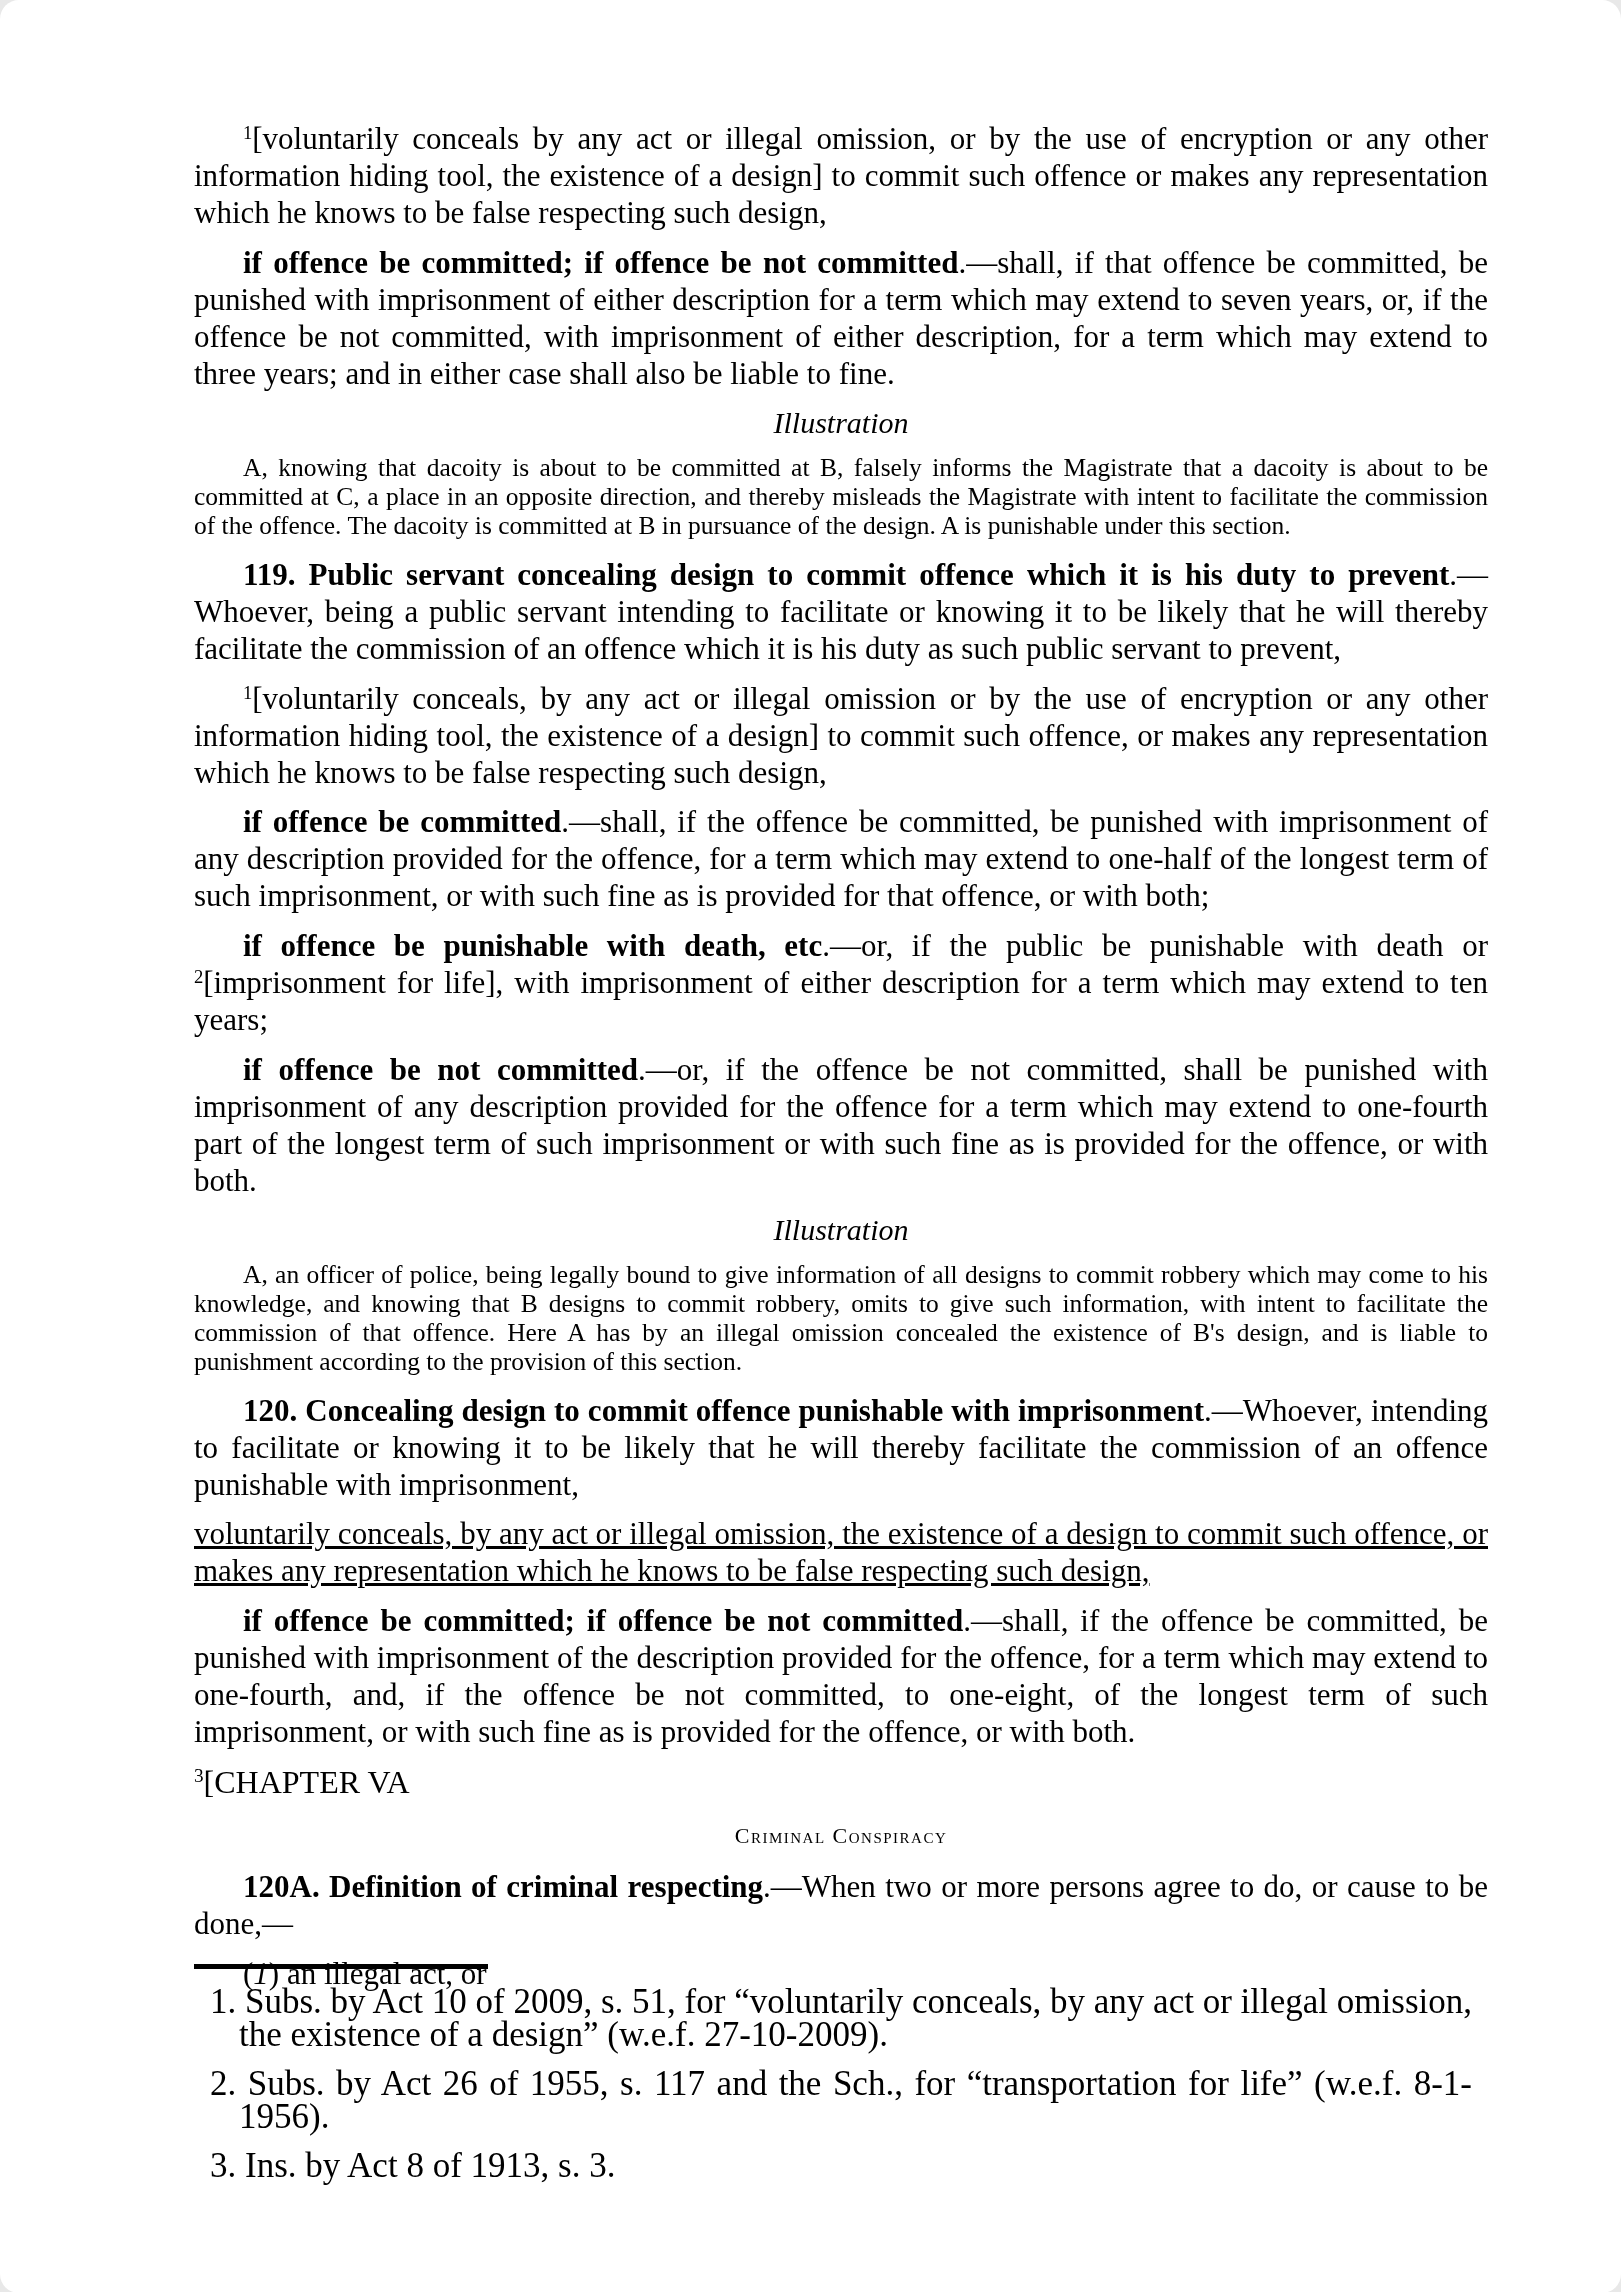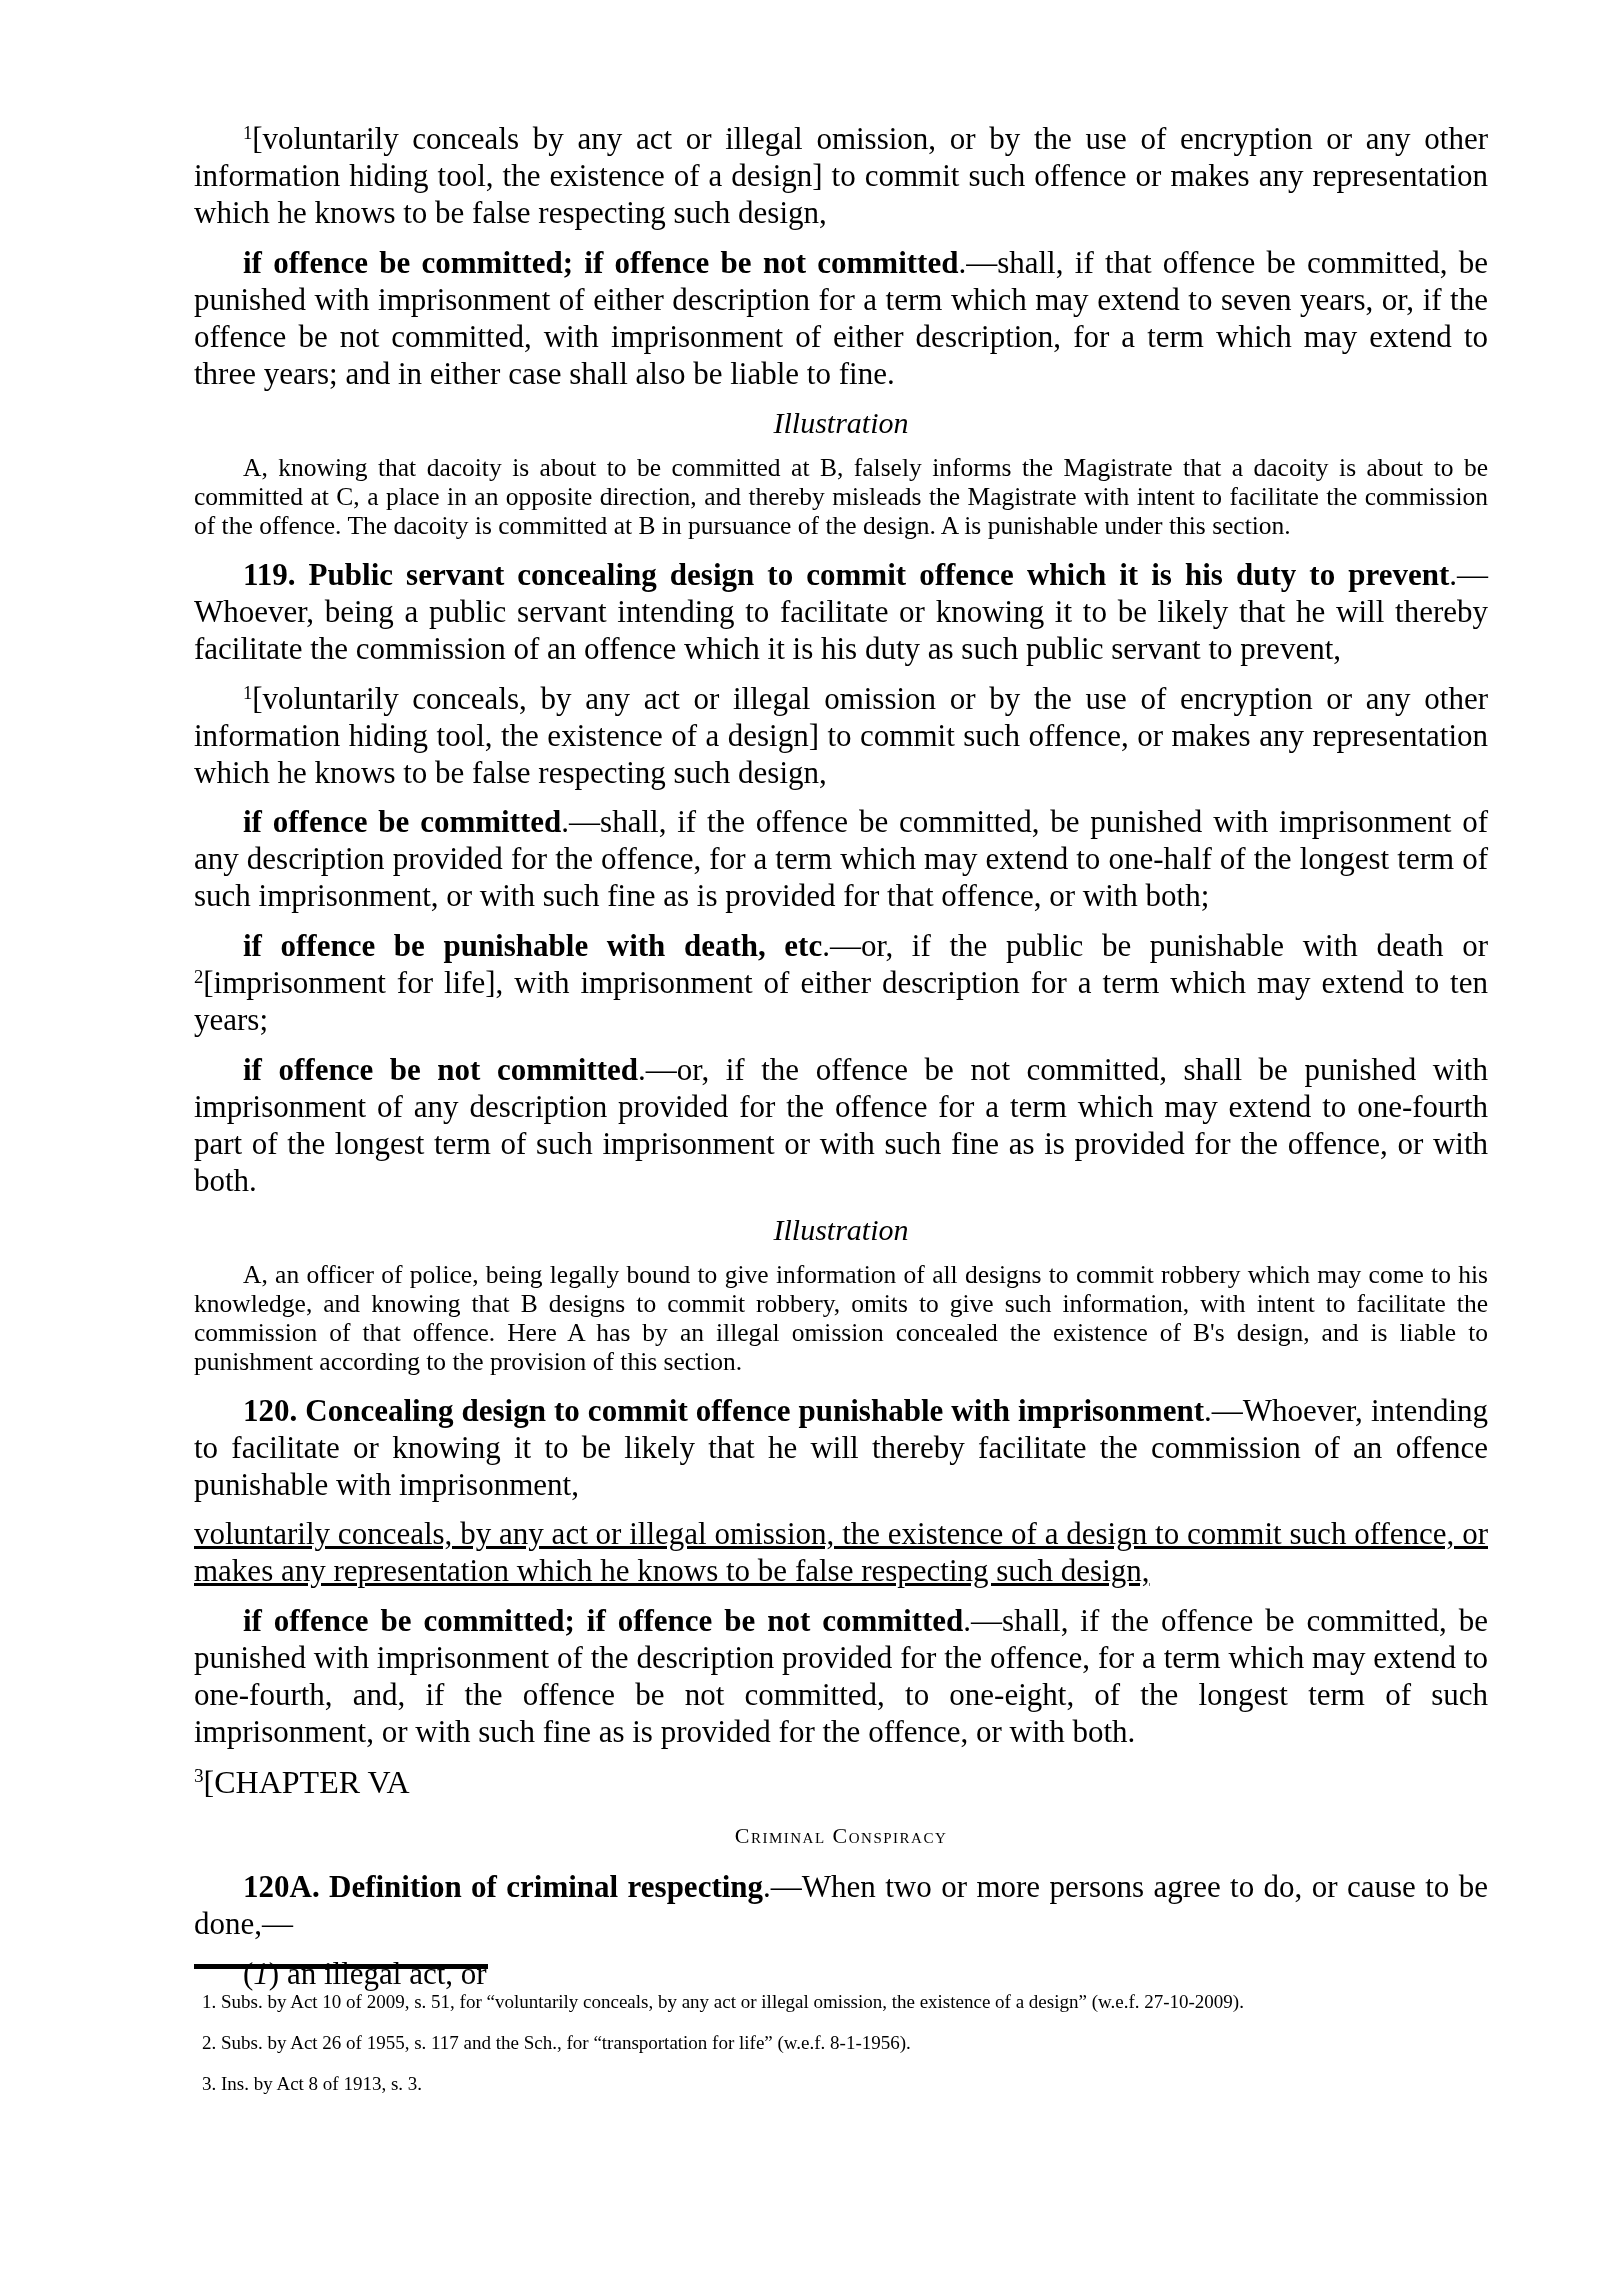--- a/index.html
+++ b/index.html
@@ -7,20 +7,21 @@
     position:relative;
     width:1621px;
     height:2293px;
     margin:0 auto;
     background:#ffffff;
     color:#000000;
     font-family:"Liberation Serif","DejaVu Serif",serif;
     box-sizing:border-box;
     padding:120px 133px 0 194px;
     overflow:hidden;
+    border-radius:19px;
   }
   .para {
     font-size:31px;
     line-height:37px;
     text-align:justify;
     text-indent:49px;
     margin:0 0 12.7px 0;
   }
   .para.no-indent { text-indent:0;text-decoration:underline; }
   .lead { font-weight:bold; }
@@ -66,24 +67,24 @@
     left:194px;
     right:133px;
   }
   .footnote-rule {
     width:294px;
     height:4.9px;
     background:#000;
     margin:0 0 15.7px 0;
   }
   .footnote {
-    font-size:19px;
+    font-size:35px;
     line-height:33px;
     text-align:justify;
-    margin:8px;
+    margin:16px;
     padding-left:29px;
     text-indent:-29px;
   }
   .page-number {
     position:absolute;
     top:2125px;
     left:0;
     width:100%;
     text-align:center;
     font-size:30px;

